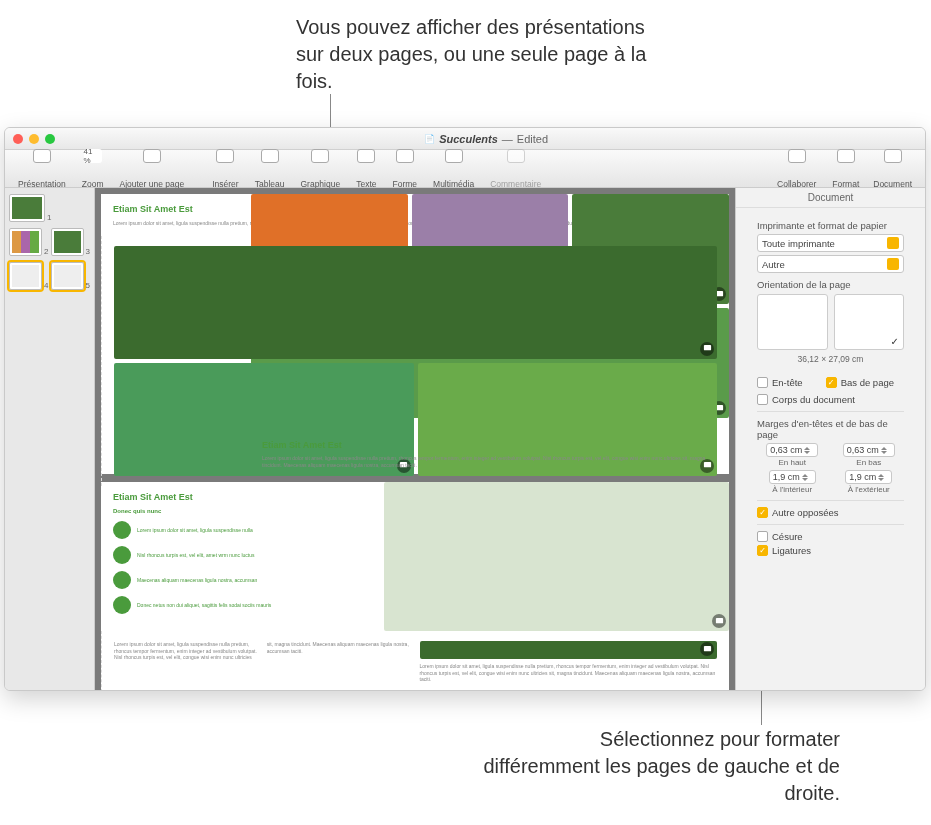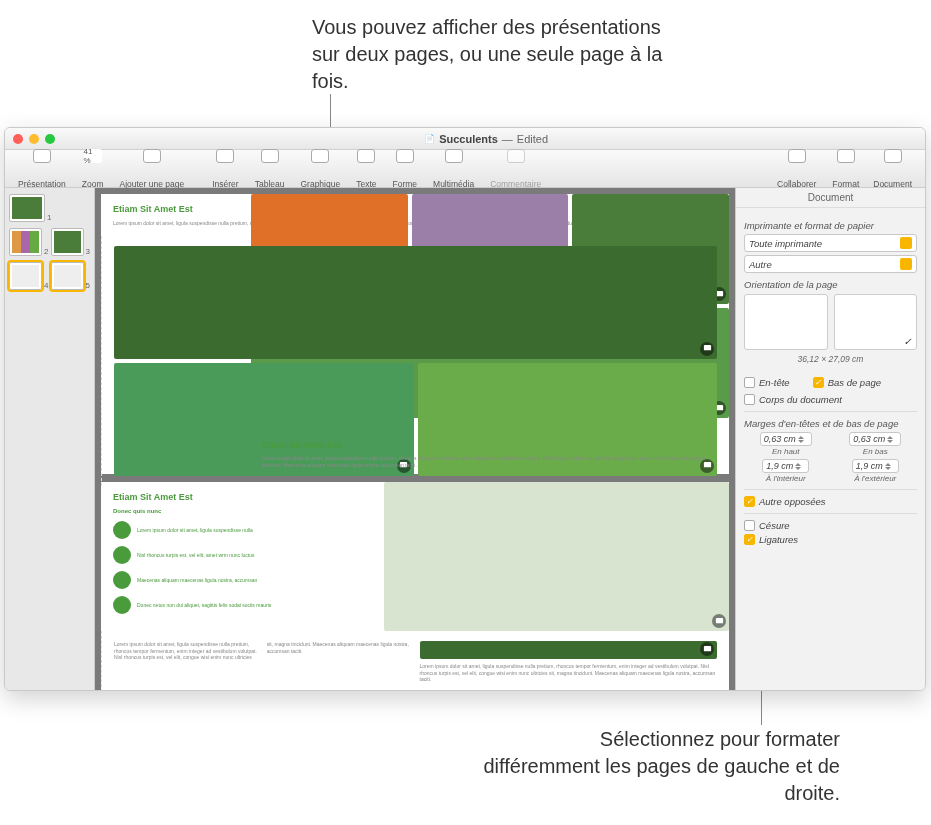--- a/index.html
+++ b/index.html
@@ -1,30 +1,30 @@
 <!DOCTYPE html>
 <html><head>
 <meta charset="utf-8">
 <style>
 * { margin: 0; padding: 0; box-sizing: border-box; font-family: -apple-system, Helvetica, Arial, sans-serif; }
 body { background: #fff; width: 931px; height: 825px; position: relative; overflow: hidden; }
 .callout { position: absolute; font-size: 20px; color: #333; line-height: 1.35; }
-.callout-top { top: 14px; left: 312px; width: 370px; }
+.callout-top { top: 14px; left: 296px; width: 370px; }
 .callout-bottom { bottom: 18px; left: 480px; width: 360px; text-align: right; }
 .leader { position: absolute; background: #888; width: 1px; }
 .leader-top { top: 94px; left: 330px; height: 138px; }
 .leader-bottom { top: 619px; left: 761px; height: 106px; }
 
 .app { position: absolute; top: 127px; left: 4px; width: 922px; height: 564px; background: #f5f5f5; border: 1px solid #c9c9c9; border-radius: 6px; box-shadow: 0 8px 24px rgba(0,0,0,.18); display: flex; flex-direction: column; overflow: hidden; }
 .titlebar { height: 22px; background: linear-gradient(#f9f9f9,#e8e8e8); border-bottom: 1px solid #d0d0d0; display: flex; align-items: center; padding: 0 8px; }
 .traffic { display: flex; gap: 6px; }
 .traffic span { width: 10px; height: 10px; border-radius: 50%; }
 .tr-close { background: #ff5f57; } .tr-min { background: #febc2e; } .tr-max { background: #28c840; }
 .title-center { flex: 1; text-align: center; font-size: 11px; color: #666; display: flex; align-items: center; justify-content: center; gap: 4px; }
-.title-center b { color: #444; font-weight: 600; }
+.title-center b { color: #444; font-weight: 600; font-style: italic; }
 .filebadge { font-size: 9px; color: #888; }
 
 .toolbar { height: 38px; background: linear-gradient(#fafafa,#e5e5e5); border-bottom: 1px solid #ccc; display: flex; align-items: center; padding: 0 6px; gap: 2px; }
 .tbtn { display: flex; flex-direction: column; align-items: center; padding: 0 7px; color: #555; font-size: 8.5px; cursor: pointer; }
 .tbtn .ic { width: 18px; height: 14px; border: 1px solid #aaa; border-radius: 3px; margin-bottom: 16px; background: #fff; }
 .tspacer { flex: 1; }
 .tgroup-right { display: flex; }
 
 .main { flex: 1; display: flex; overflow: hidden; }
 .thumbs { width: 90px; background: #e8e8e8; border-right: 1px solid #ccc; padding: 6px 4px; }
@@ -46,21 +46,21 @@
 .sub { color: #4a9b3c; font-weight: 600; font-size: 6px; margin-bottom: 6px; }
 .lorem { font-size: 5px; color: #888; line-height: 1.25; }
 .icon-list { margin-top: 6px; }
 .icon-list .row { display: flex; align-items: center; gap: 6px; margin-bottom: 7px; }
 .icon-list .circ { width: 18px; height: 18px; border-radius: 50%; background: #4a9b3c; flex-shrink: 0; }
 .icon-list .txt { font-size: 5px; color: #4a9b3c; }
 .col2 { columns: 2; column-gap: 8px; }
 
 .inspector { width: 190px; background: #f2f2f2; border-left: 1px solid #ccc; font-size: 10px; color: #444; display: flex; flex-direction: column; }
 .insp-tabs { text-align: center; padding: 4px 0; font-size: 10px; border-bottom: 1px solid #ddd; color: #666; }
-.insp-body { padding: 6px 8px; overflow: auto; flex: 1; font-style: italic; }
+.insp-body { padding: 6px 21px; overflow: auto; flex: 1; }
 .section-label { font-size: 9.5px; color: #555; margin: 6px 0 3px; }
 .select { display: flex; align-items: center; justify-content: space-between; background: #fff; border: 1px solid #c8c8c8; border-radius: 3px; padding: 2px 4px; margin-bottom: 3px; font-size: 9.5px; }
 .select .chev { width: 12px; height: 12px; background: #f8b600; border-radius: 2px; }
 .orient { display: flex; gap: 6px; margin: 4px 0; }
 .orient .obox { flex: 1; height: 56px; background: #fff; border: 1px solid #ccc; border-radius: 3px; position: relative; }
 .orient .obox.sel::after { content: "✓"; position: absolute; bottom: 2px; right: 4px; font-size: 10px; color: #333; }
 .dim { text-align: center; font-size: 8.5px; color: #666; margin-bottom: 10px; }
 .chk-row { display: flex; align-items: center; gap: 4px; margin: 3px 0; font-size: 9.5px; }
 .chk { width: 11px; height: 11px; border: 1px solid #aaa; border-radius: 2px; background: #fff; display: inline-flex; align-items: center; justify-content: center; font-size: 8px; }
 .chk.on { background: #f8b600; border-color: #f8b600; color: #fff; }

